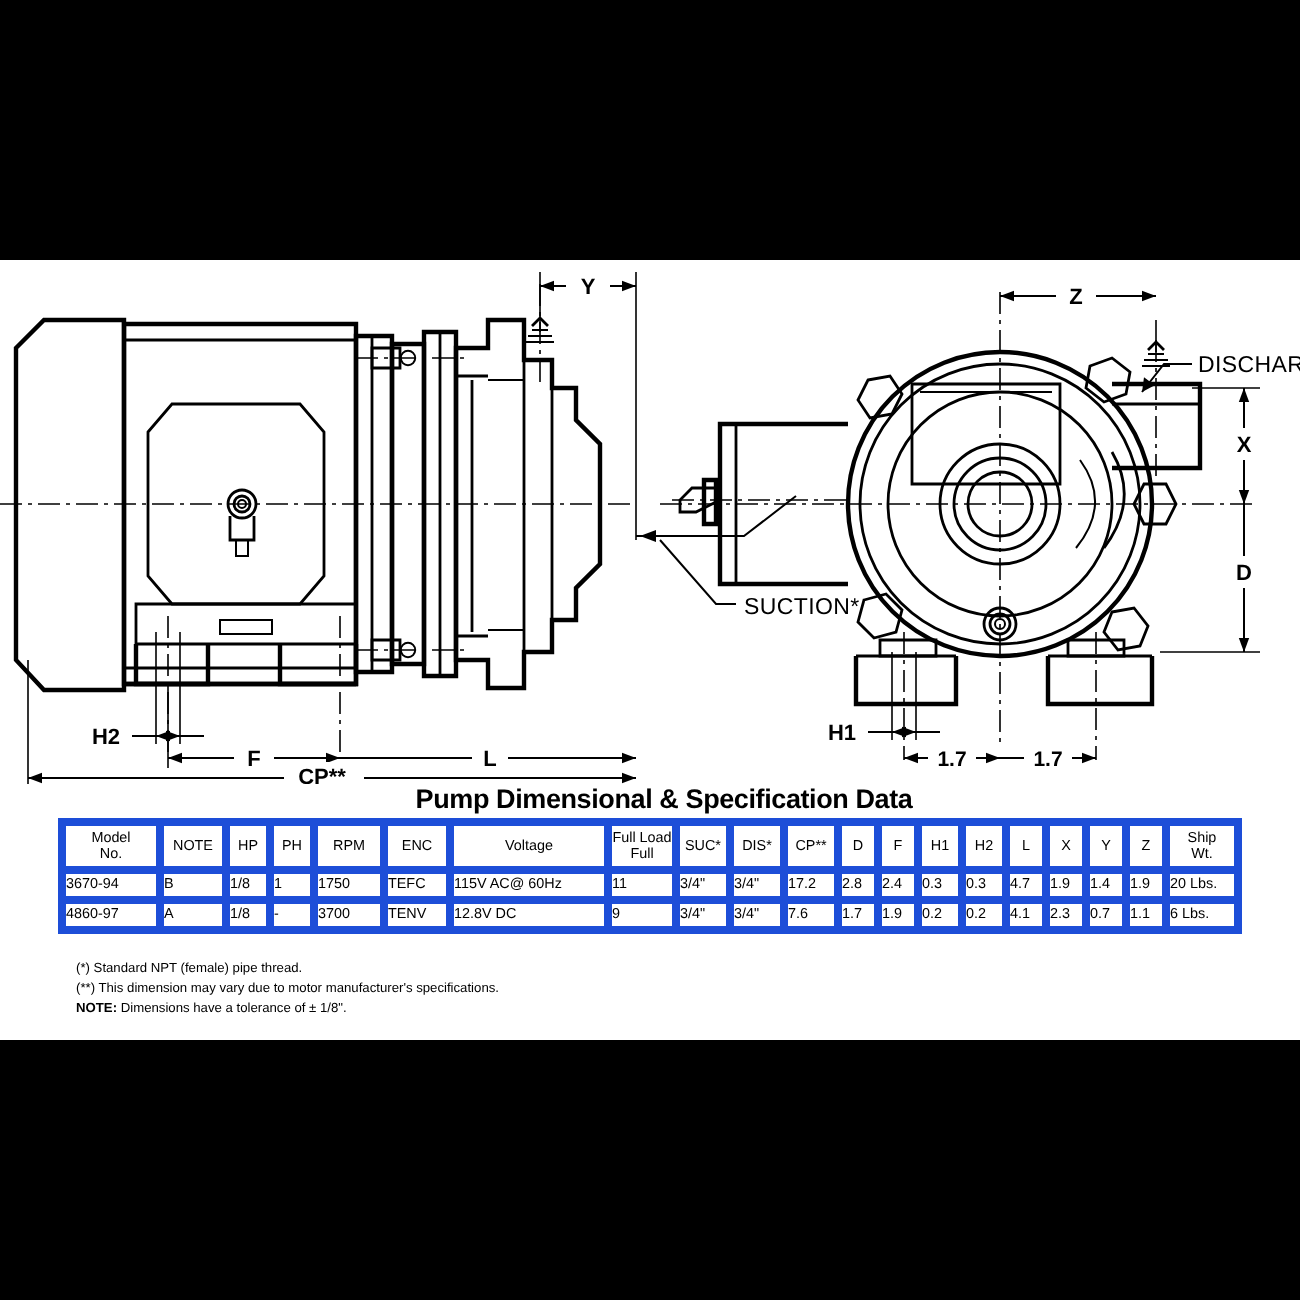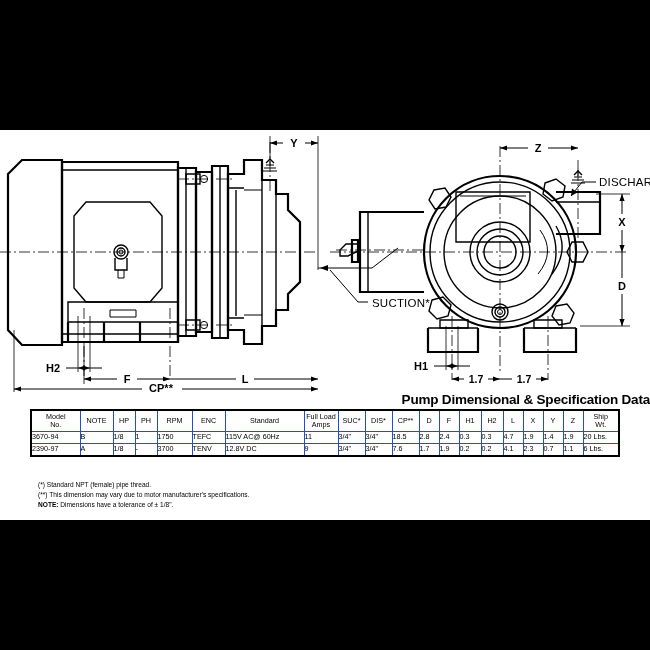--- a/index.html
+++ b/index.html
@@ -40,37 +40,37 @@
   svg.dwg { display: block; }
 
   
   #table-block {
     position: absolute;
     left: 0;
     top: 262px;
     width: 650px;
   }
   #table-title {
-    text-align: right;
+    text-align: center;
     font-size: 13.5px;
     font-weight: bold;
     letter-spacing: -0.2px;
     color: #000;
     margin: 0 0 2px 0;
     padding-left: 14px;
   }
   table.spec {
     border-collapse: collapse;
     margin: 0 auto;
     width: 580px;
     table-layout: fixed;
     background: #fff;
   }
   table.spec th, table.spec td {
-    border: 1px solid #1d4ed8;
+    border: 4px solid #1d4ed8;
     font-size: 7.2px;
     color: #000;
     padding: 0;
     line-height: 1.18;
     font-family: "Liberation Sans", sans-serif;
   }
   table.spec thead th {
     height: 20px;
     vertical-align: middle;
     font-weight: normal;
@@ -408,24 +408,24 @@
           <tr>
             <th class="hdr-2line">
               <div>Model</div>
               <div>No.</div>
             </th>
             <th>NOTE</th>
             <th>HP</th>
             <th>PH</th>
             <th>RPM</th>
             <th>ENC</th>
-            <th>Standard</th>
+            <th>Voltage</th>
             <th class="hdr-2line">
               <div>Full Load</div>
-              <div>Amps</div>
+              <div>Full</div>
             </th>
             <th>SUC*</th>
             <th>DIS*</th>
             <th>CP**</th>
             <th>D</th>
             <th>F</th>
             <th>H1</th>
             <th>H2</th>
             <th>L</th>
             <th>X</th>
@@ -442,33 +442,33 @@
             <td>3670-94</td>
             <td>B</td>
             <td>1/8</td>
             <td>1</td>
             <td>1750</td>
             <td>TEFC</td>
             <td>115V AC@ 60Hz</td>
             <td>11</td>
             <td>3/4"</td>
             <td>3/4"</td>
-            <td>18.5</td>
+            <td>17.2</td>
             <td>2.8</td>
             <td>2.4</td>
             <td>0.3</td>
             <td>0.3</td>
             <td>4.7</td>
             <td>1.9</td>
             <td>1.4</td>
             <td>1.9</td>
             <td>20 Lbs.</td>
           </tr>
           <tr>
-            <td>2390-97</td>
+            <td>4860-97</td>
             <td>A</td>
             <td>1/8</td>
             <td>-</td>
             <td>3700</td>
             <td>TENV</td>
             <td>12.8V DC</td>
             <td>9</td>
             <td>3/4"</td>
             <td>3/4"</td>
             <td>7.6</td>

